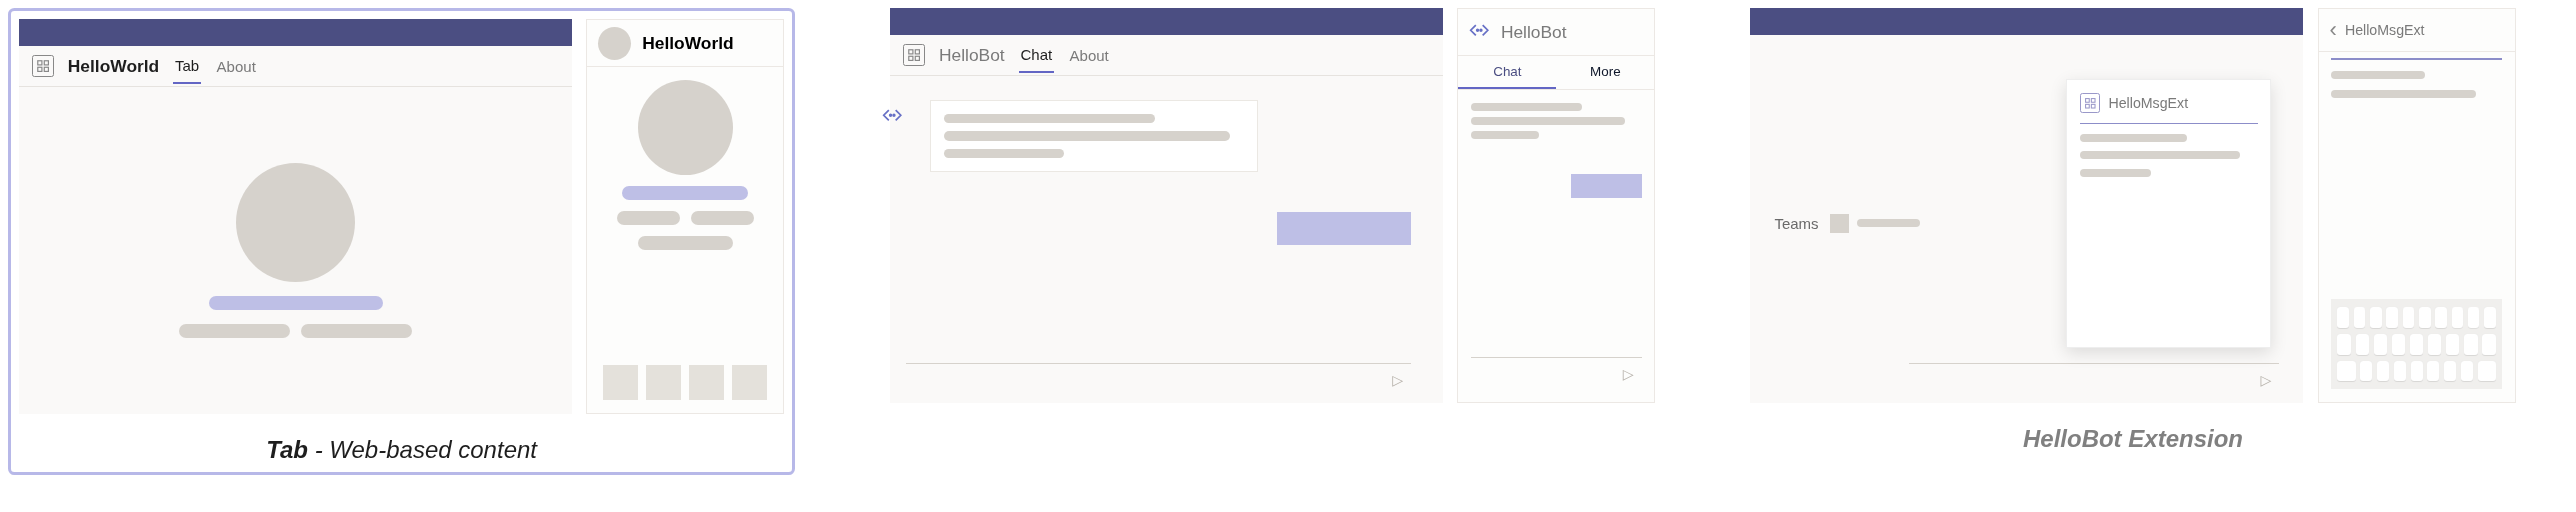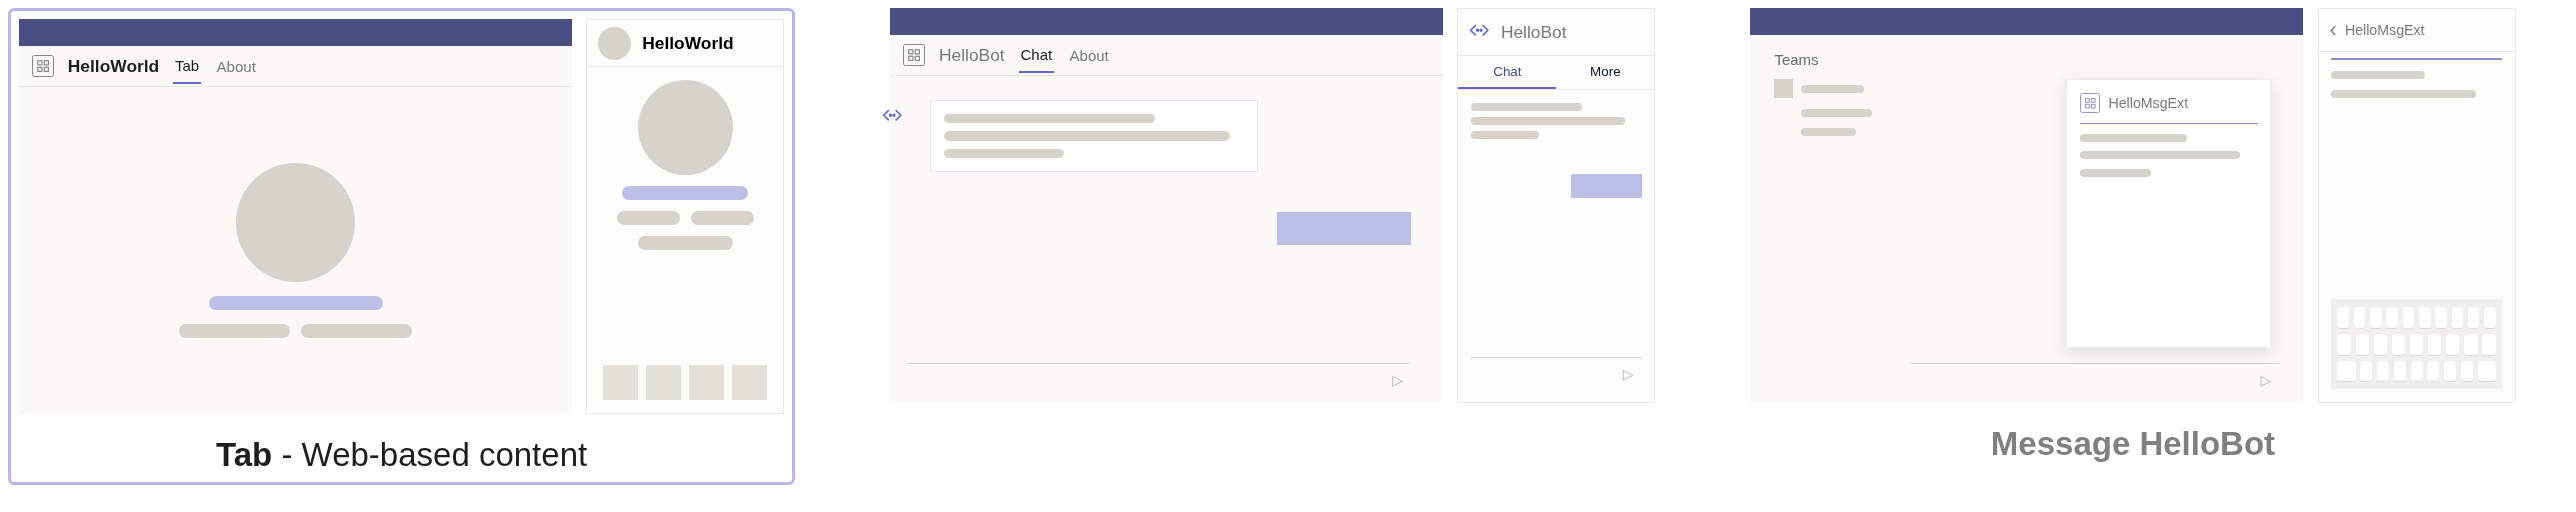--- a/index.html
+++ b/index.html
@@ -6,21 +6,21 @@
   body {
     font-family: "Segoe UI", -apple-system, sans-serif;
     background: #fff;
     padding: 8px;
     width: 2576px;
     height: 512px;
   }
   .stage { display: flex; gap: 95px; align-items: flex-start; }
   .group { display: flex; flex-direction: column; align-items: center; }
   .mockups { display: flex; gap: 14.2px; align-items: flex-start; }
-  .caption { margin-top: 22px; font-size: 33px; color: #808080; font-weight: 400; }
+  .caption { margin-top: 22px; font-size: 24px; color: #808080; font-weight: 400; font-style: italic; }
   .caption.primary { color: #1e1e1e; }
   .caption strong { font-weight: 700; }
 
   
   .win {
     width: 553px; height: 395px;
     background: #faf9f8;
     display: flex; flex-direction: column;
   }
   .win-bar { height: 27px; background: #4b4e82; }
@@ -62,21 +62,21 @@
   .chat-area { flex:1; padding: 24px 32px 8px 16px; display:flex; flex-direction:column; }
   .bubble { background:#fff; border:0.8px solid #ebe8e3; padding:12.6px; width:65%; display:flex; flex-direction:column; gap:8px; margin-left:24px;}
   .chev { position:relative; }
   .chev-icon { position:absolute; left:-24px; top:4.7px; }
   .reply { width:134px; height:33px; background:#bebfe6; align-self:flex-end; margin-top:40px;}
   .input-line { margin-top:auto; border-top:1.6px solid #d6d2cc; height:32px; display:flex; align-items:center; justify-content:flex-end; padding-right:8px;}
   .send { color:#b6b1aa; font-size:14.2px;}
 
   
   .g3-desk-body { flex:1; padding:16px 24px 8px 24px; display:flex; gap:16px; }
-  .sidebar { display:flex; flex-direction:column; gap:11px; width:119px;}
+  .sidebar { display:flex; flex-direction:row; gap:11px; width:119px;align-items:center;}
   .s-row{display:flex;gap:8px;align-items:center;}
   .sq{width:19px;height:19px;background:#d6d2cc;}
   .popup {
     position:absolute; right:32px; top:71px; width:205px; height:269px;
     background:#fff; box-shadow:0 4.7px 16px rgba(0,0,0,.12); border:0.8px solid #eee;
     padding:12.6px; display:flex; flex-direction:column; gap:9.5px;
   }
   .popup-head{display:flex;align-items:center;gap:8px;}
   .popup-icon{width:20.5px;height:20.5px;border:1.6px solid #9a98c9;border-radius:2.4px;display:flex;align-items:center;justify-content:center;}
   .popup-line{height:1.6px;background:#8c8dc9;width:100%;}
@@ -303,18 +303,18 @@
                 <span class="key"></span>
                 <span class="key"></span>
                 <span class="key"></span>
                 <span class="key wide"></span>
               </div>
           </div>
         </div>
       </div>
     </div>
     <div class="caption">
-      <strong>Message HelloBot</strong><span></span>
+      <strong>HelloBot Extension</strong><span></span>
     </div>
   </div>
 
 </div>
 
 
 </body></html>

